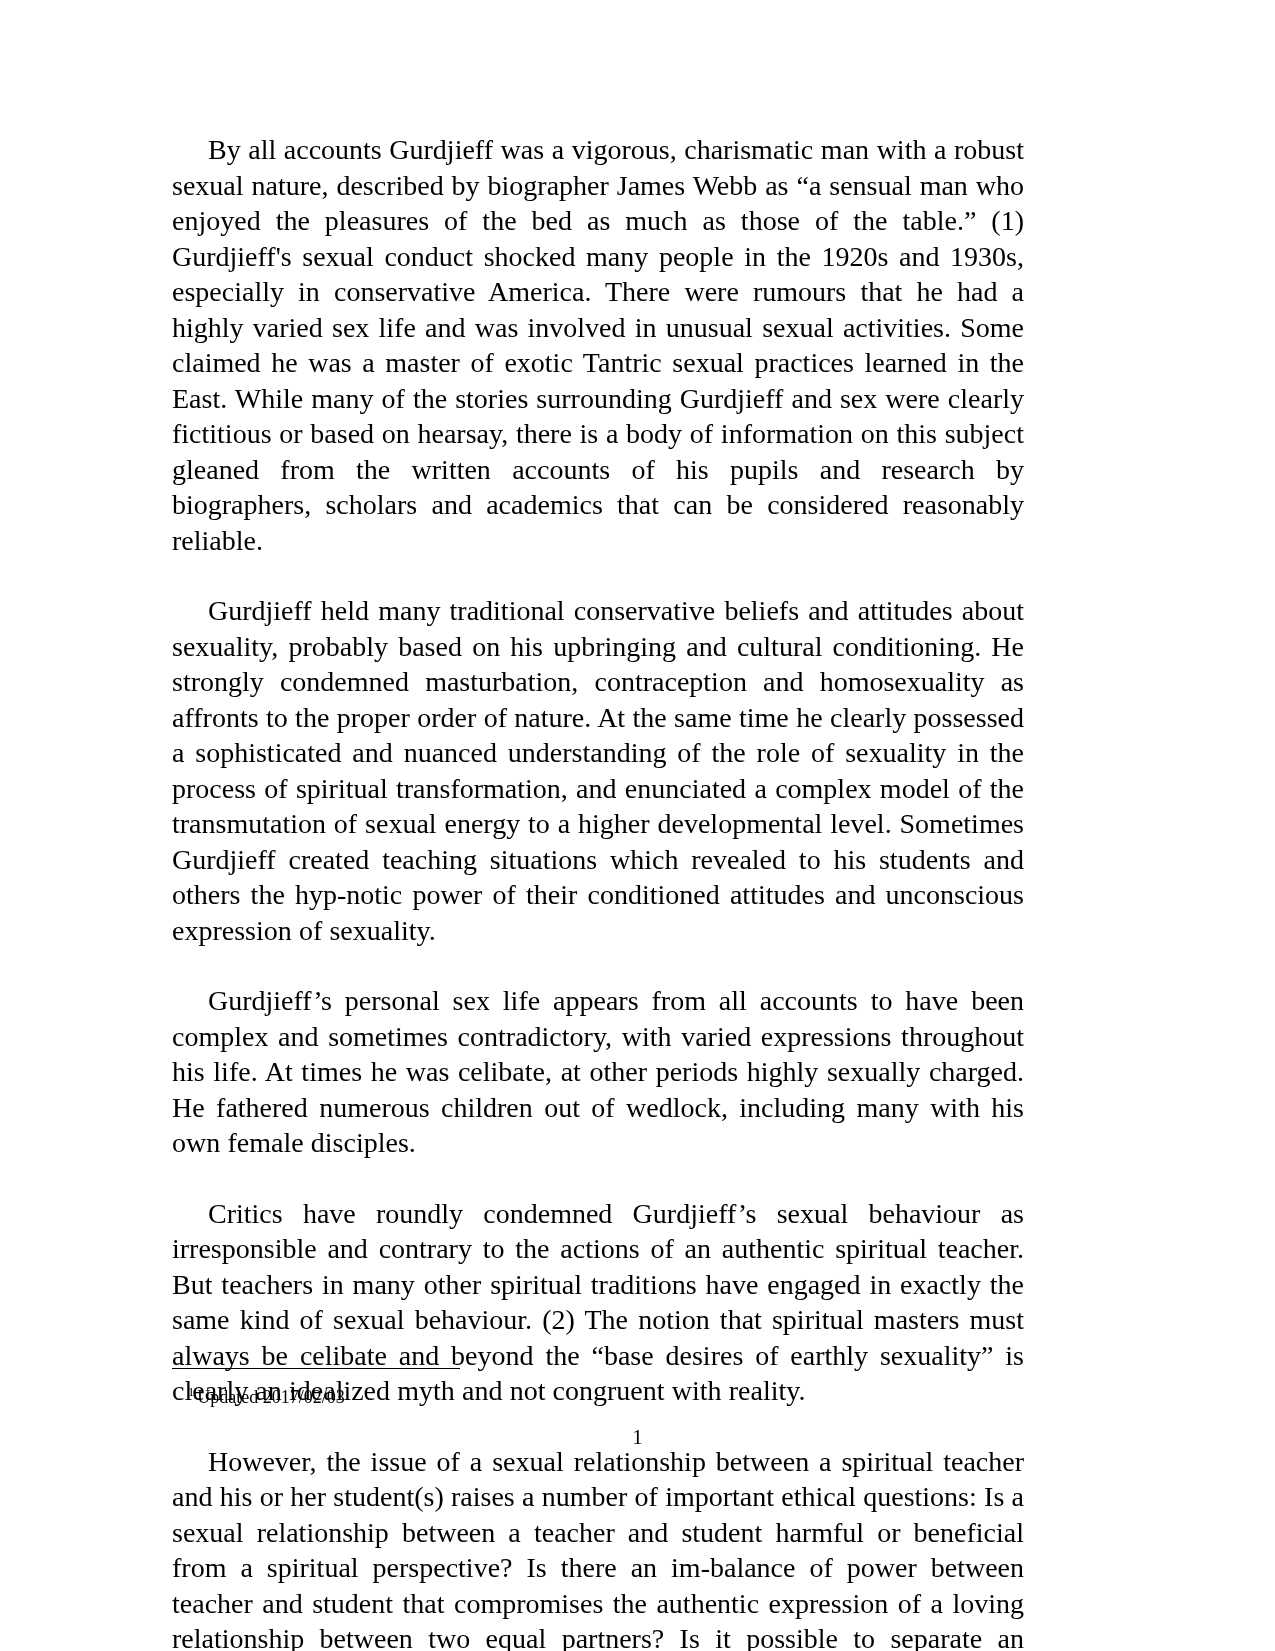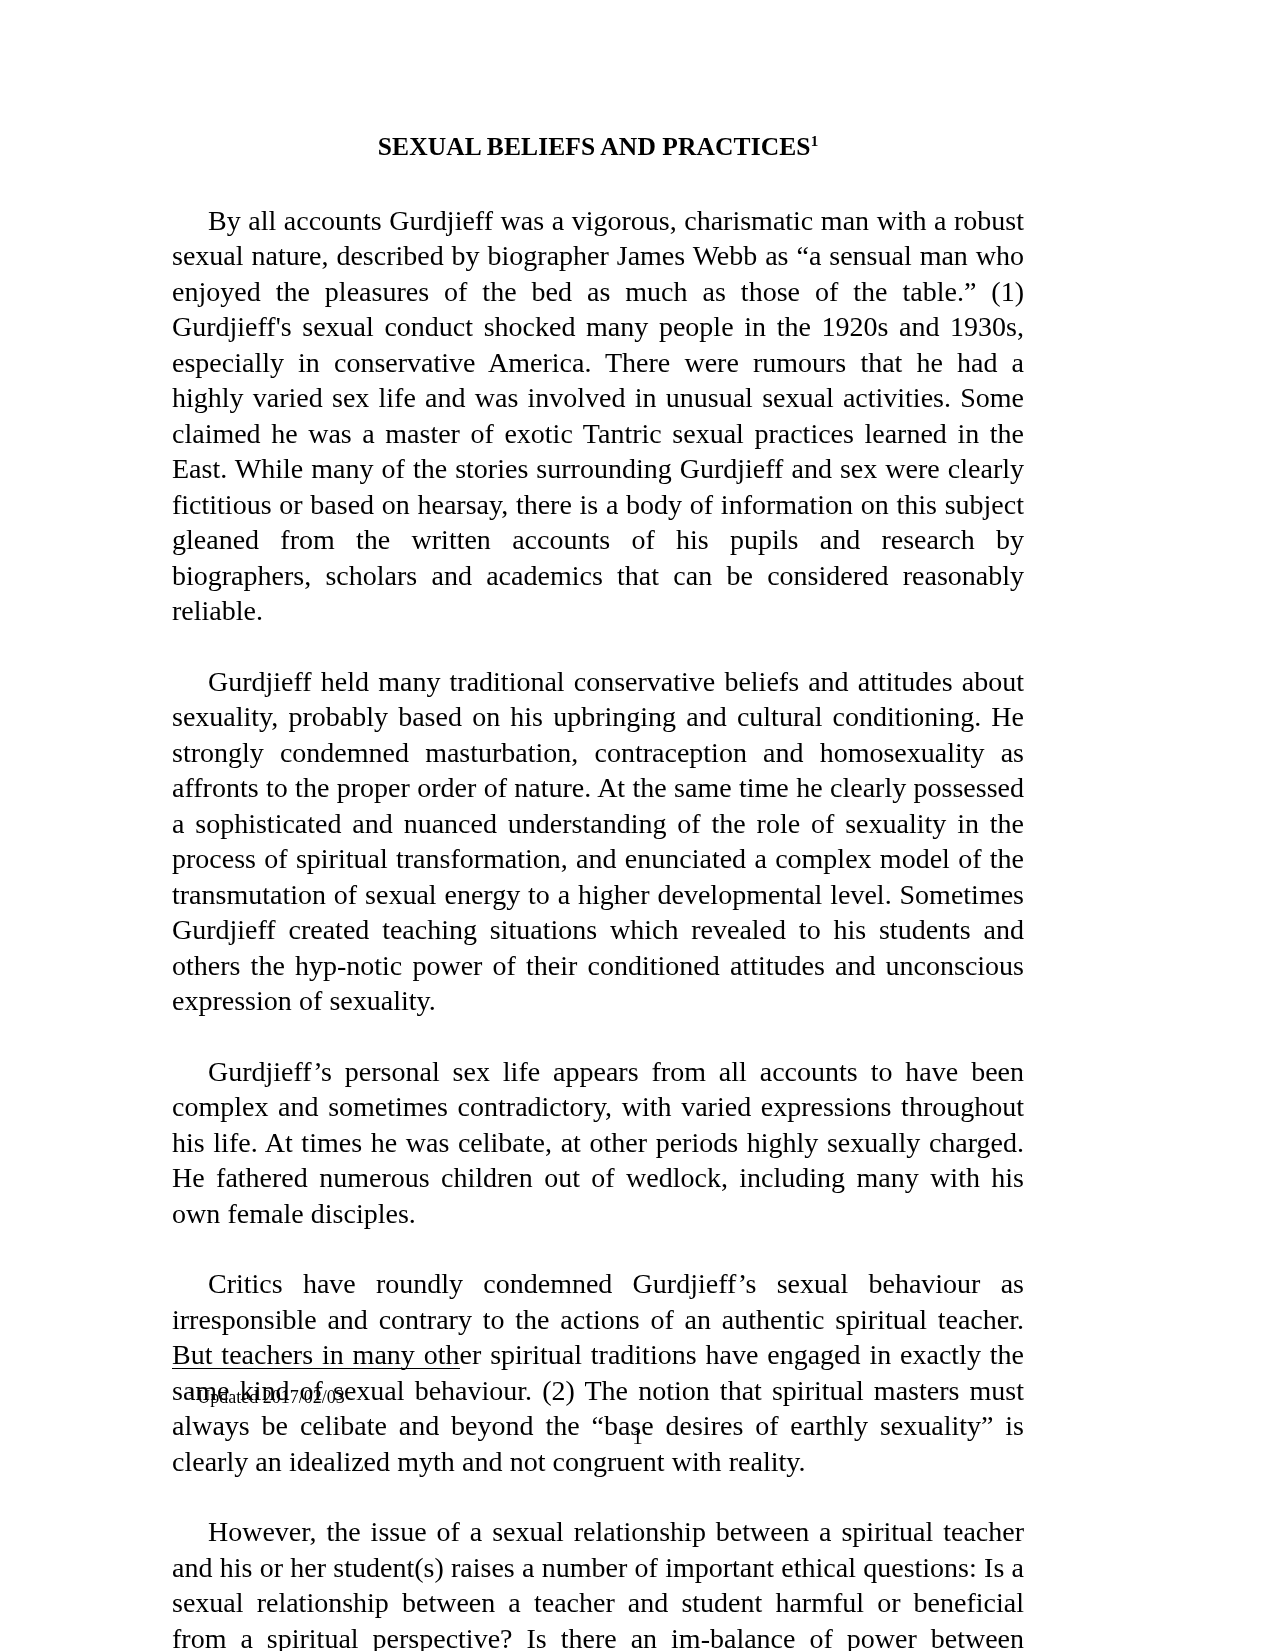--- a/index.html
+++ b/index.html
@@ -88,21 +88,20 @@
     line-height: 26px;
   }
 </style>
 </head>
 <body>
 
 <div class="page">
 
   <div class="content">
 
-    <h1 class="doc-title"><span>SEXUAL BELIEFS AND PRACTICES</span><span class="fn-ref">1</span></h1>
 
     <p class="body-par">By all accounts Gurdjieff was a vigorous, charismatic man with a robust sexual nature, described by biographer James Webb as “a sensual man who enjoyed the pleasures of the bed as much as those of the table.” (1)  Gurdjieff's sexual conduct shocked many people in the 1920s and 1930s, especially in conservative America.  There were rumours that he had a highly varied sex life and was involved in unusual sexual activities.  Some claimed he was a master of exotic Tantric sexual practices learned in the East.  While many of the stories surrounding Gurdjieff and sex were clearly fictitious or based on hearsay, there is a body of information on this subject gleaned from the written accounts of his pupils and research by biographers, scholars and academics that can be considered reasonably reliable.</p>
     <p class="body-par">Gurdjieff held many traditional conservative beliefs and attitudes about sexuality, probably based on his upbringing and cultural conditioning.  He strongly condemned masturbation, contraception and homosexuality as affronts to the proper order of nature.  At the same time he clearly possessed a sophisticated and nuanced understanding of the role of sexuality in the process of spiritual transformation, and enunciated a complex model of the transmutation of sexual energy to a higher developmental level.  Sometimes Gurdjieff created teaching situations which revealed to his students and others the hyp-notic power of their conditioned attitudes and unconscious expression of sexuality.</p>
     <p class="body-par">Gurdjieff’s personal sex life appears from all accounts to have been complex and sometimes contradictory, with varied expressions throughout his life.  At times he was celibate, at other periods highly sexually charged.  He fathered numerous children out of wedlock, including many with his own female disciples.</p>
     <p class="body-par">Critics have roundly condemned Gurdjieff’s sexual behaviour as irresponsible and contrary to the actions of an authentic spiritual teacher.  But teachers in many other spiritual traditions have engaged in exactly the same kind of sexual behaviour. (2)  The notion that spiritual masters must always be celibate and beyond the “base desires of earthly sexuality” is clearly an idealized myth and not congruent with reality.</p>
     <p class="body-par">However, the issue of a sexual relationship between a spiritual teacher and his or her student(s) raises a number of important ethical questions: Is a sexual relationship between a teacher and student harmful or beneficial from a spiritual perspective?  Is there an im-balance of power between teacher and student that compromises the authentic expression of a loving relationship between two equal partners?  Is it possible to separate an intimate sexual relationship from an objective impersonal transmission of spiritual knowledge?</p>
 
   </div>
 
   <div class="footnote-area">

